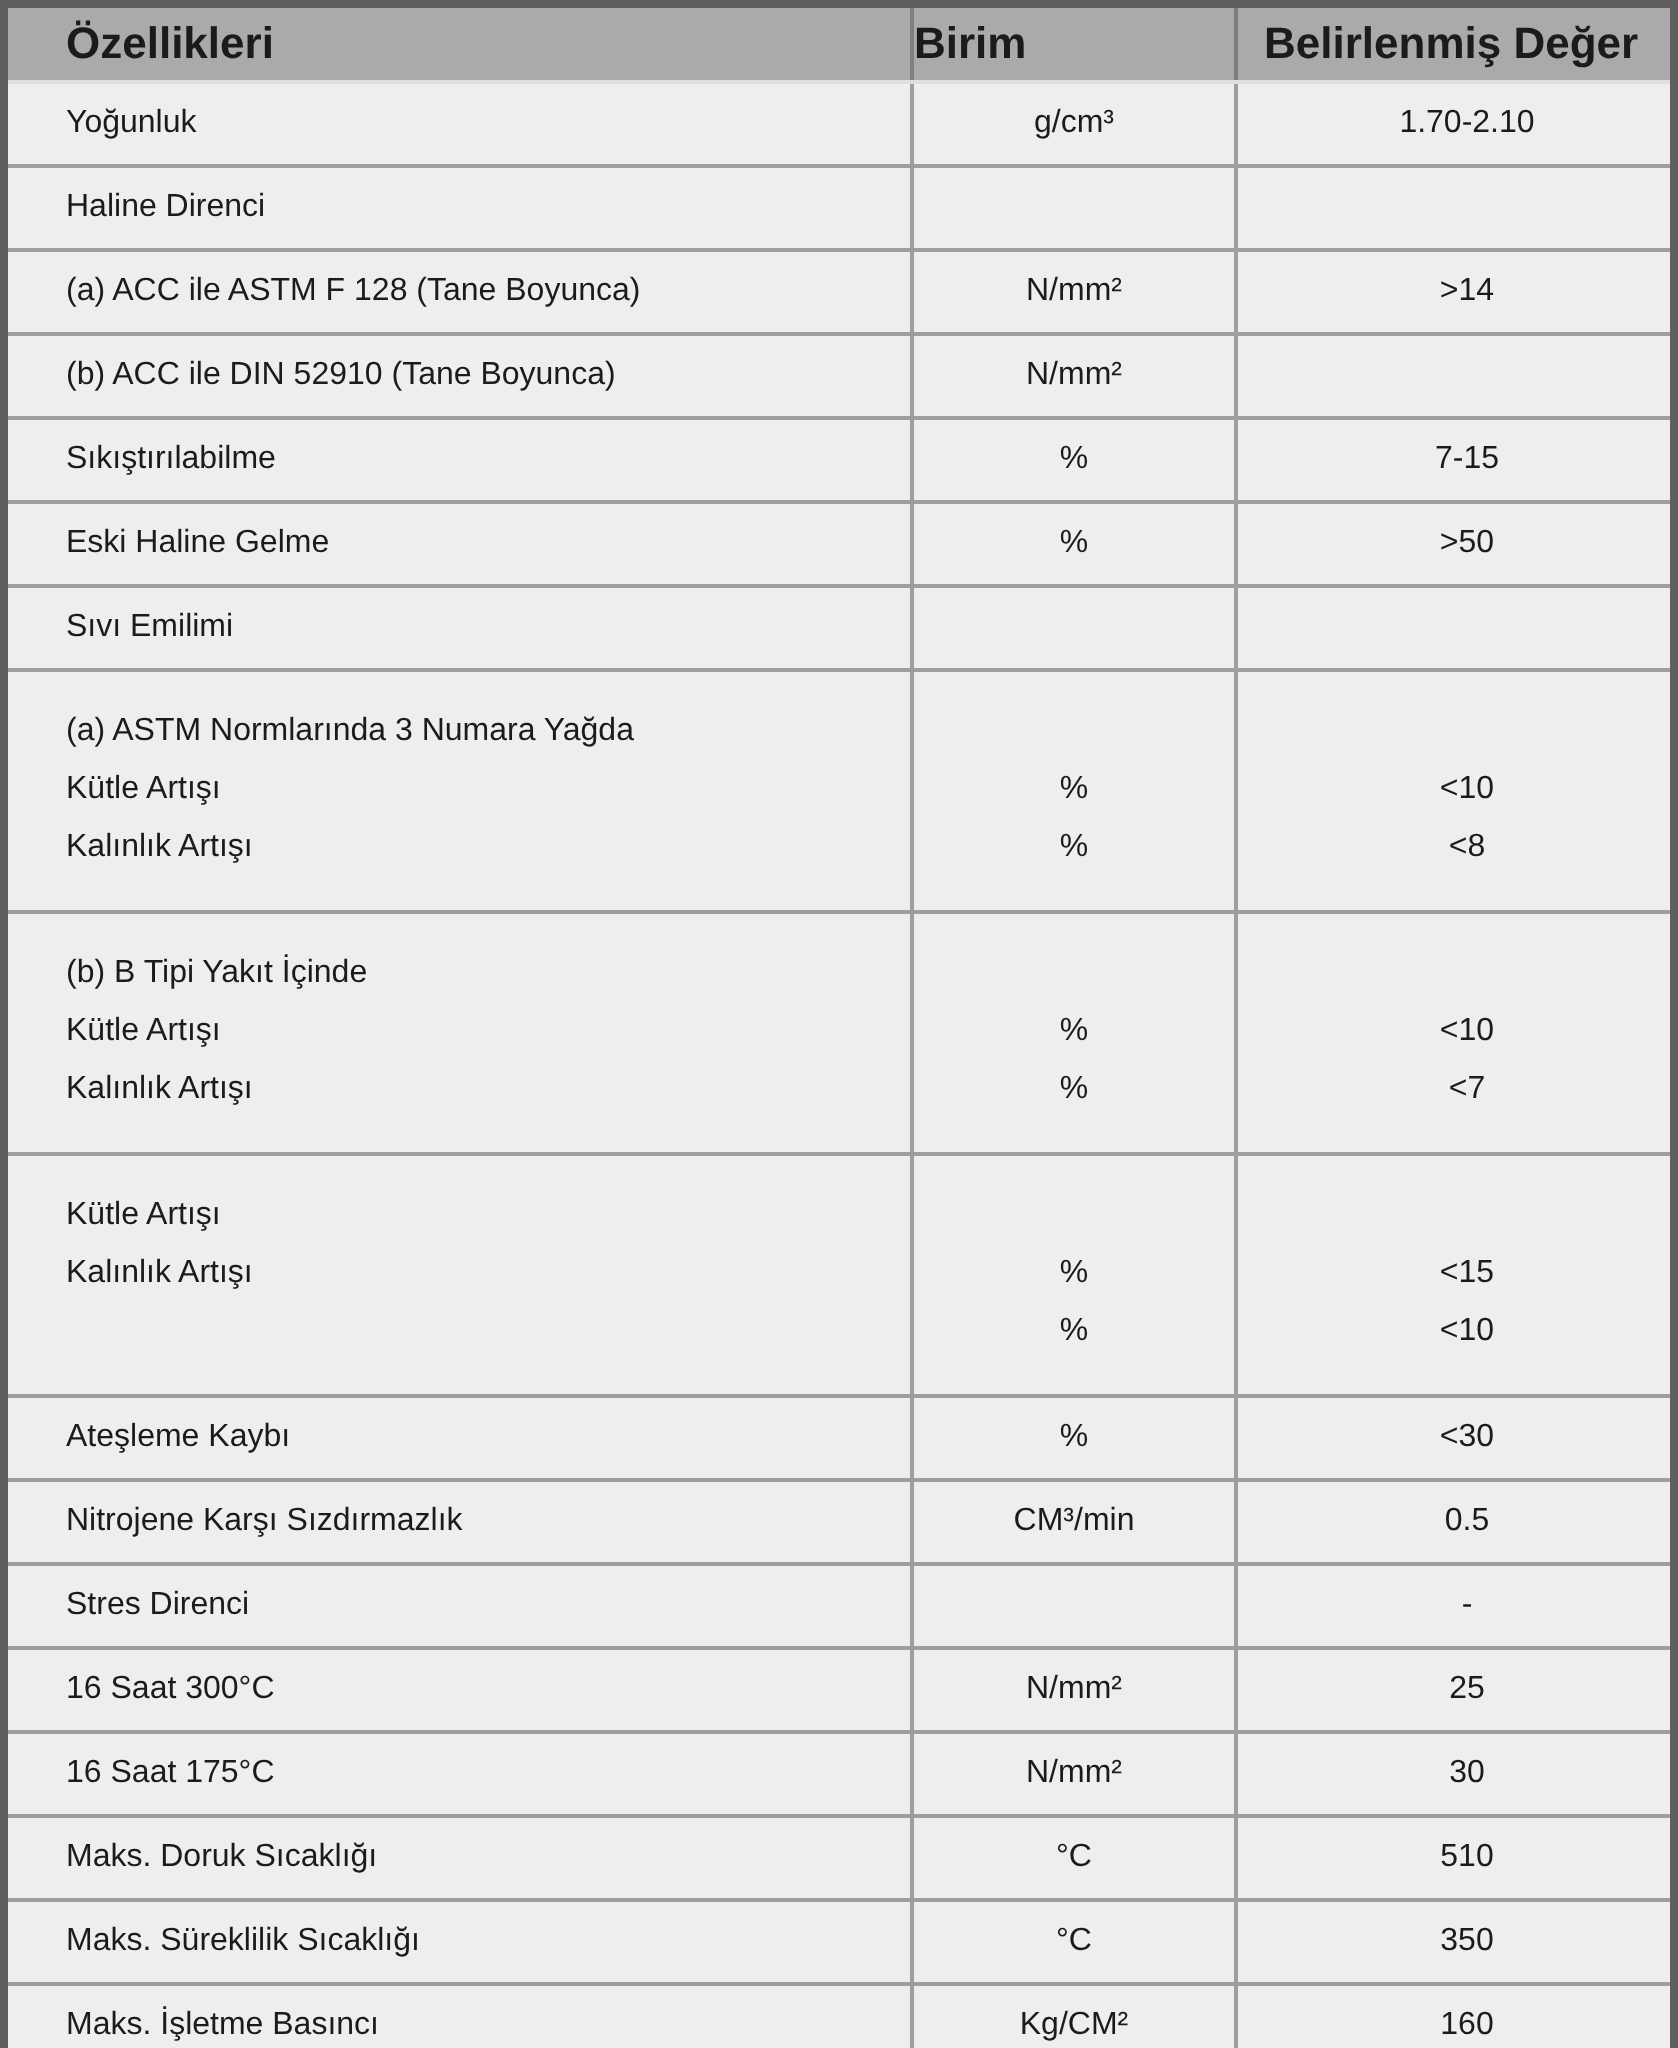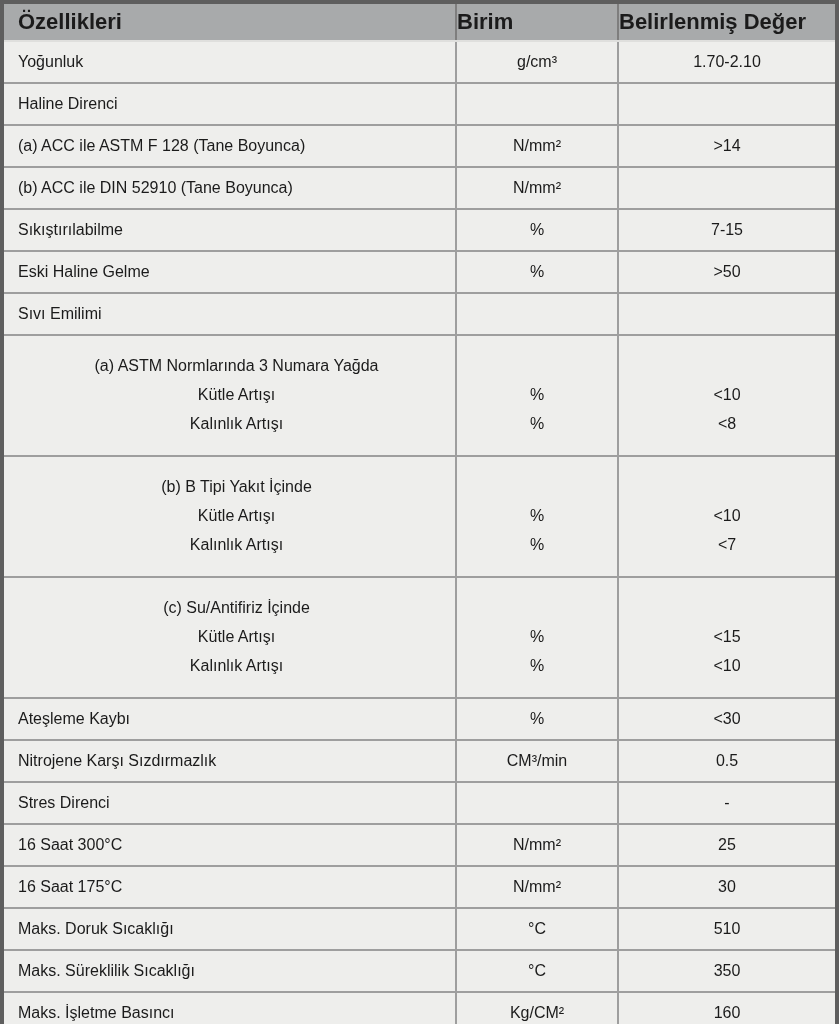--- a/index.html
+++ b/index.html
@@ -27,32 +27,33 @@
   
   .row {
     display: flex;
     background: #eeeeec;
     font-size: 16px;
   }
   .row + .row { border-top: 2px solid #9e9e9e; }
   .cell { overflow: hidden; }
   .cell.prop {
     width: 451px;
-    padding-left: 14px;
-    text-align: center;
+    padding-left: 29px;
+    text-align: left;
   }
   .cell.unit {
     width: 164px;
     border-left: 2px solid #9e9e9e;
     border-right: 2px solid #9e9e9e;
     text-align: center;
   }
   .cell.val {
     flex: 1;
     text-align: center;
+    margin-left: 13px;
   }
   
   .row.single .cell {
     min-height: 40px;
     display: flex;
     align-items: center;
   }
   .row.single .cell.unit,
   .row.single .cell.val { justify-content: center; }
   
@@ -179,21 +180,20 @@
           <div class="line">%</div>
         </div>
         <div class="cell val">
           <div class="line"></div>
           <div class="line">&lt;10</div>
           <div class="line">&lt;7</div>
         </div>
       </div>
       <div class="row multi">
         <div class="cell prop">
-          <div class="line">(c) Su/Antifiriz İçinde</div>
           <div class="line">Kütle Artışı</div>
           <div class="line">Kalınlık Artışı</div>
         </div>
         <div class="cell unit">
           <div class="line"></div>
           <div class="line">%</div>
           <div class="line">%</div>
         </div>
         <div class="cell val">
           <div class="line"></div>

